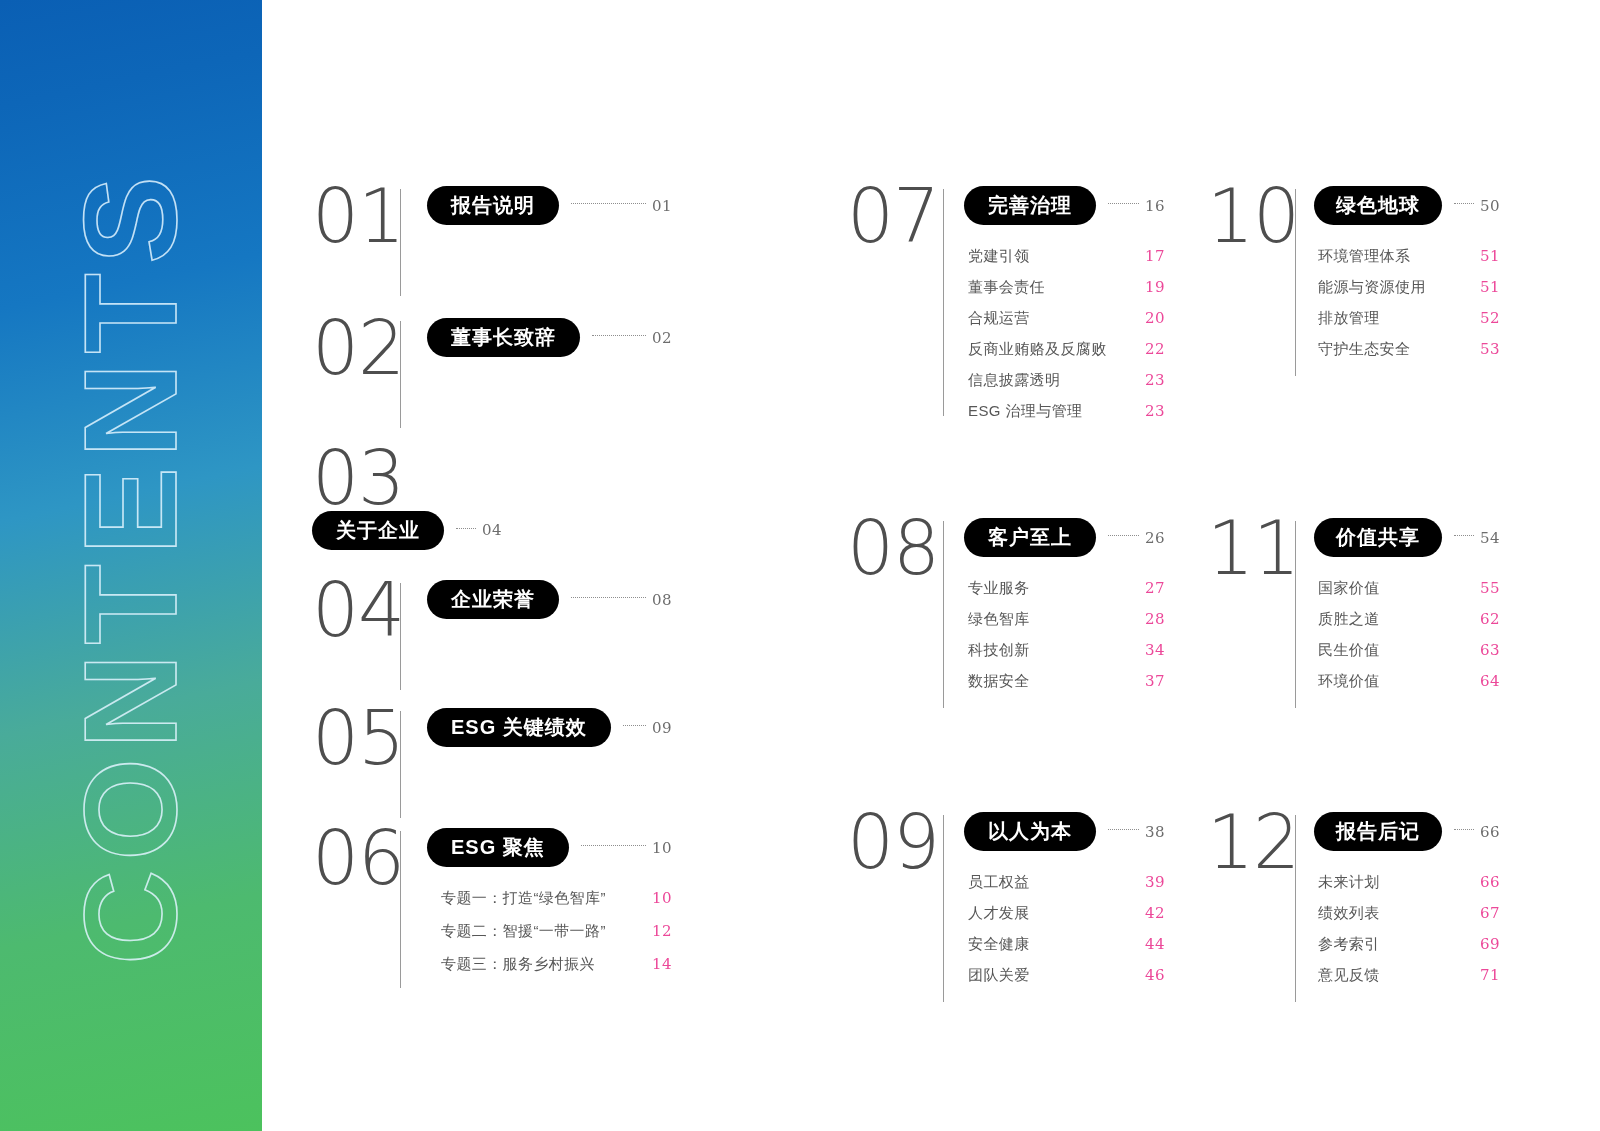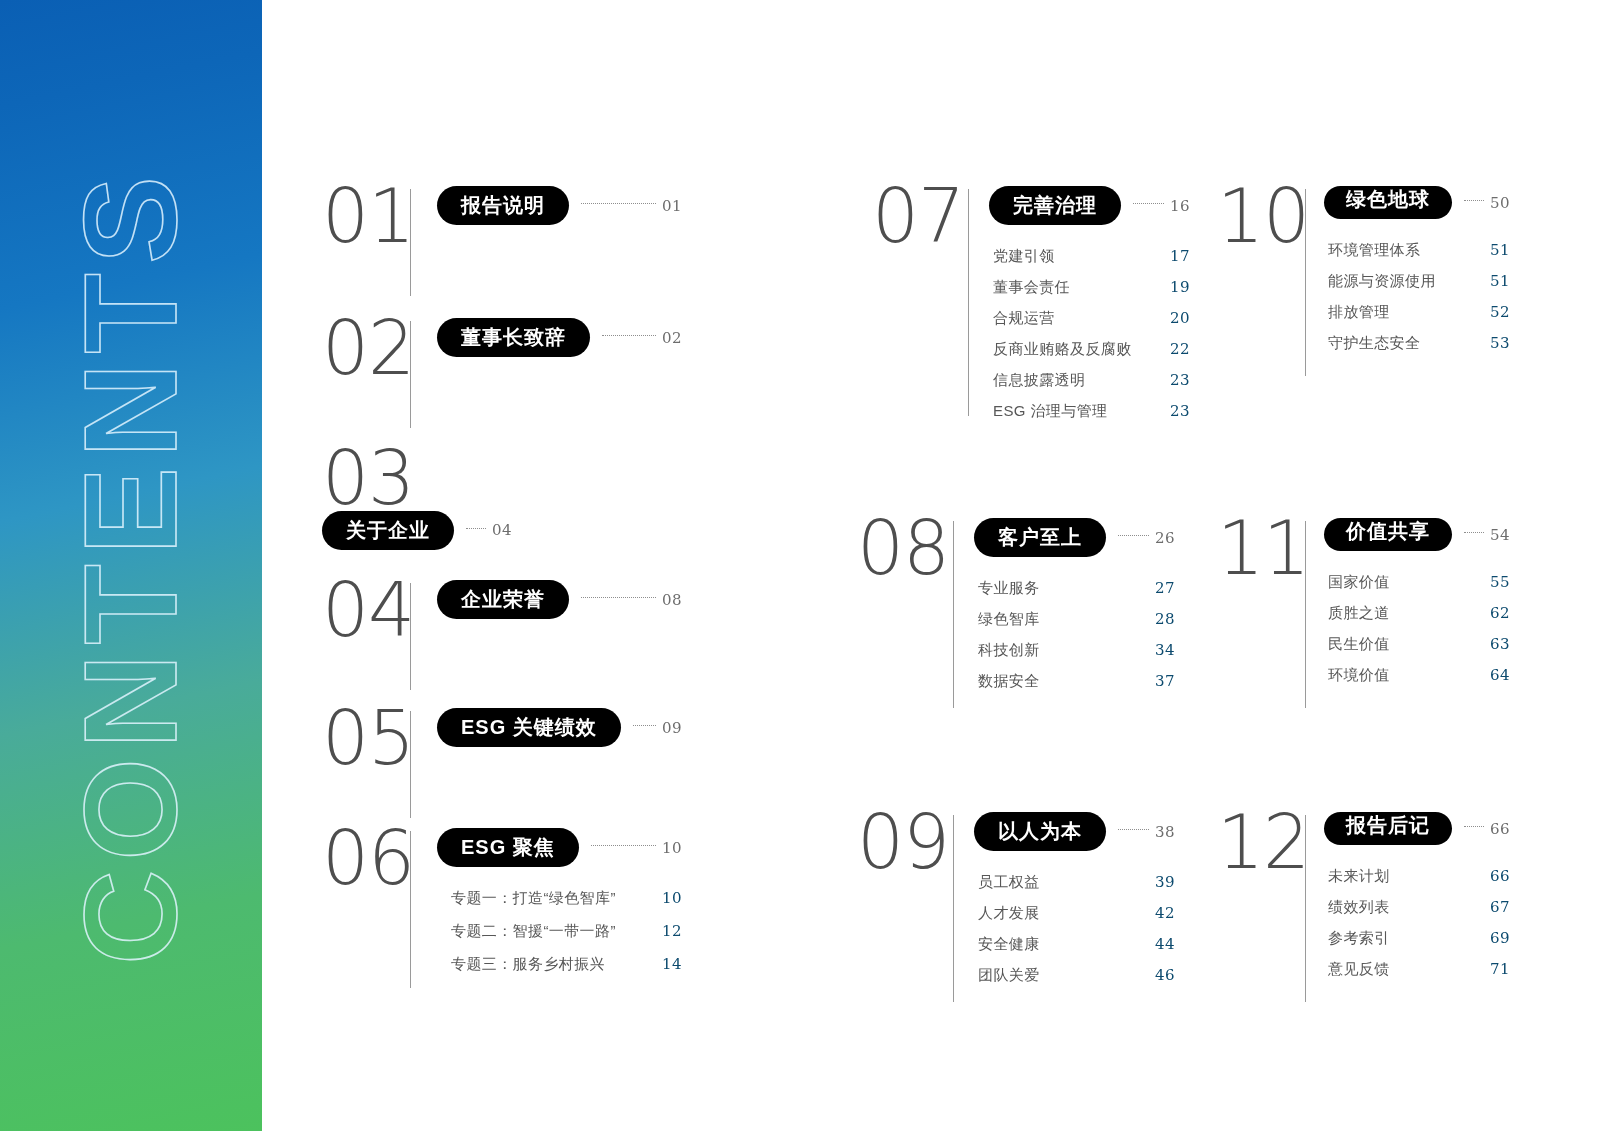--- a/index.html
+++ b/index.html
@@ -47,21 +47,21 @@
     color: transparent;
     -webkit-text-stroke: 1.6px rgba(226,244,255,0.85);
     text-stroke: 1.6px rgba(226,244,255,0.85);
     line-height: 1;
     display: block;
   }
 
   
   #main {
     position: absolute;
-    left: 262px; top: 0;
+    left: 252px; top: 0;
     width: 1338px; height: 912px;
   }
 
   .column {
     position: absolute;
     top: 0;
   }
   #col-1 { left: 60px;  width: 420px; }
   #col-2 { left: 595px; width: 330px; }
   #col-3 { left: 955px; width: 290px; }
@@ -136,34 +136,34 @@
     align-items: baseline;
     font-size: 15px;
     color: #575757;
     margin-bottom: 12px;
   }
   .sub-label { flex: 0 0 auto; letter-spacing: 0.4px; }
   .sub-fill  { flex: 1 1 auto; }
   .sub-page  {
     flex: 0 0 auto;
     font-family: "DejaVu Serif", "Liberation Serif", serif;
-    color: #0c4a6e;
+    color: #ec4899;
     letter-spacing: 0.5px;
   }
 
   
   #col-1 .pill { font-size: 20px; }
   #col-1 .subs { padding-left: 14px; }
   #col-1 .sub-row { margin-bottom: 14px; }
   #col-1 .rule { margin-right: 26px; }
 
   
   #col-2 .num { width: 96px; }
   #col-3 .num { width: 88px; }
-  #col-3 .pill { padding: 2px 22px 9px 22px; }
+  #col-3 .pill { padding: 8px 22px 9px 22px; }
   #col-3 .rule { margin-right: 18px; }
   #col-2 .rule { margin-right: 20px; }
 </style>
 </head>
 <body>
 
 <div id="sidebar">
   <div id="sidebar-word-wrap">
     <span id="sidebar-word">CONTENTS</span>
   </div>
@@ -259,21 +259,21 @@
             <span class="sub-page">14</span>
           </div>
         </div>
       </div>
     </div>
 
   </div>
 
   <div class="column" id="col-2">
 
-    <div class="entry" style="top:186px; left:0; width:318px; height:230px;margin-left:15px;">
+    <div class="entry" style="top:186px; left:0; width:318px; height:230px;">
       <div class="num">07</div>
       <div class="rule"></div>
       <div class="entry-body">
         <div class="head-row">
           <span class="pill">完善治理</span>
           <span class="leader"></span>
           <span class="head-page">16</span>
         </div>
         <div class="subs">
           <div class="sub-row">

